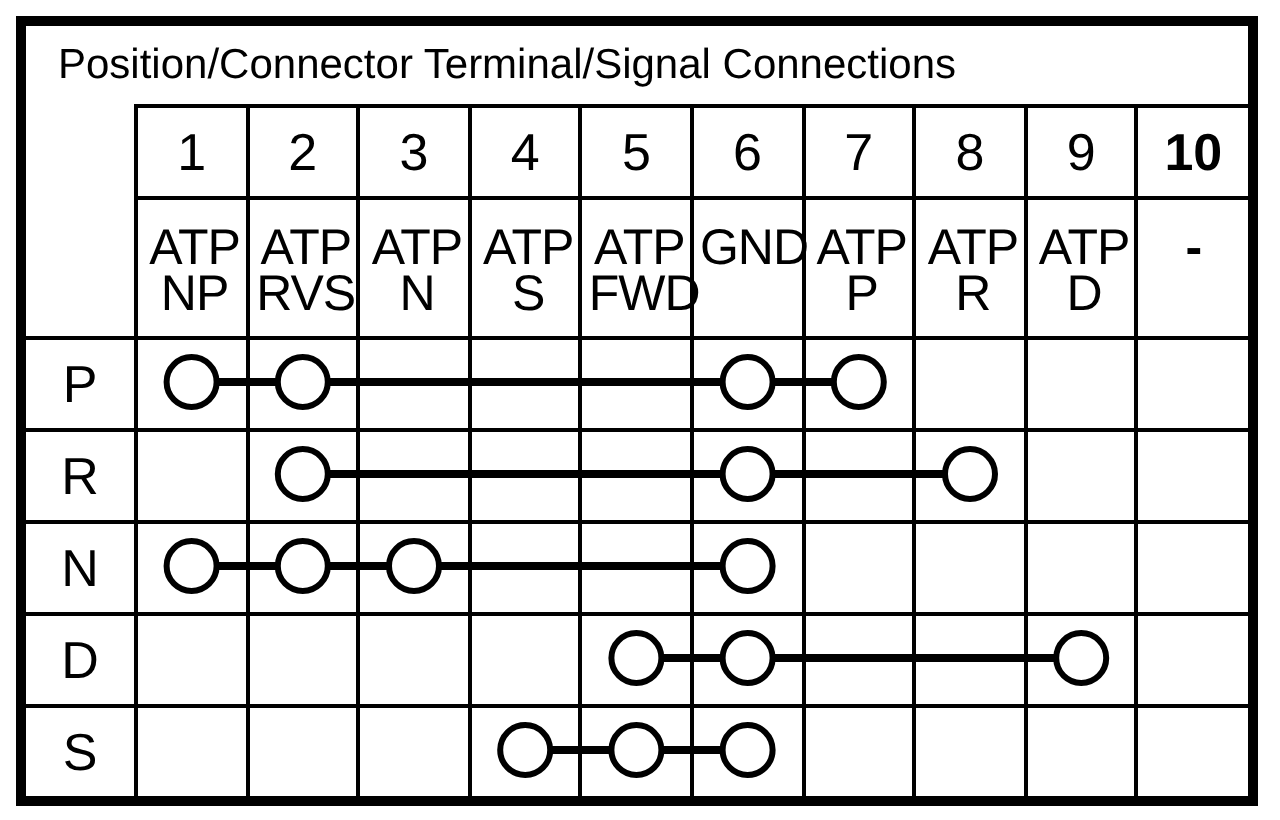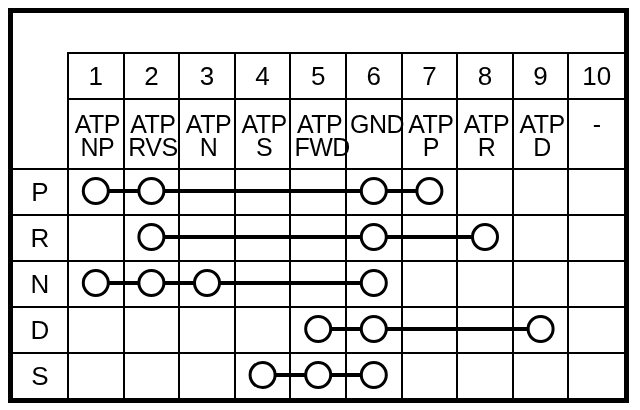--- a/index.html
+++ b/index.html
@@ -29,29 +29,30 @@
   td.sig{
     height:70px;vertical-align:top;padding:13px 0 0 3px;
     font-size:25px;line-height:23px;letter-spacing:-0.5px;white-space:nowrap;text-align:center;
   }
   td.sig.center{text-align:center;padding-left:0;}
   td.pos{
     border:2px solid #000;border-left:0;
     text-align:center;vertical-align:middle;font-size:26px;
   }
   td.data{height:46px;}
-  table.grid tr td:last-child{border-right:0;}
+  table.grid tr td:last-child{border-right:0;font-weight:bold;}
   table.grid tr:last-child td{border-bottom:0;}
   #overlay{position:absolute;left:0;top:155px;pointer-events:none;}
 </style>
 </head>
 <body>
 
 <div id="canvas">
   <div id="frame">
+    <div class="title">Position/Connector Terminal/Signal Connections</div>
     <table class="grid">
       <colgroup>
         <col style="width:55px">
         <col>
           <col>
           <col>
           <col>
           <col>
           <col>
           <col>

